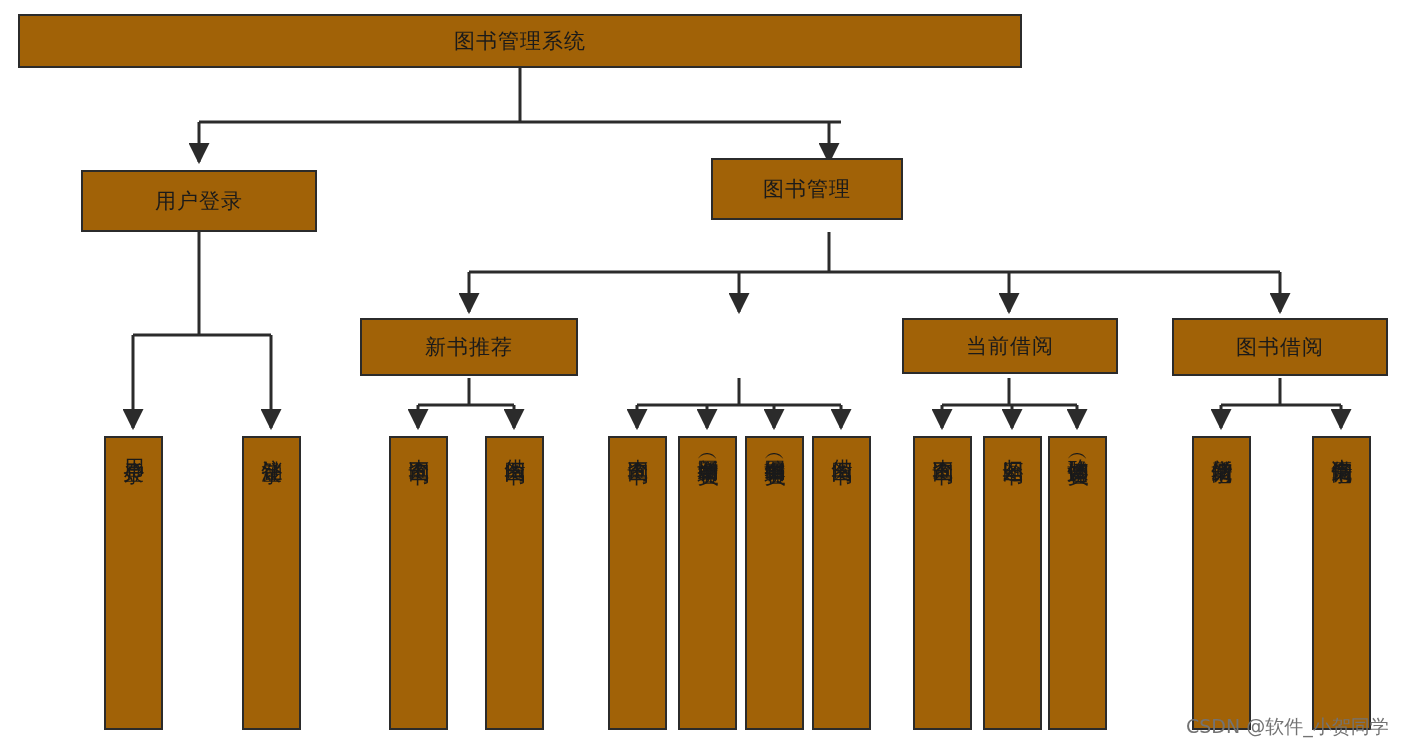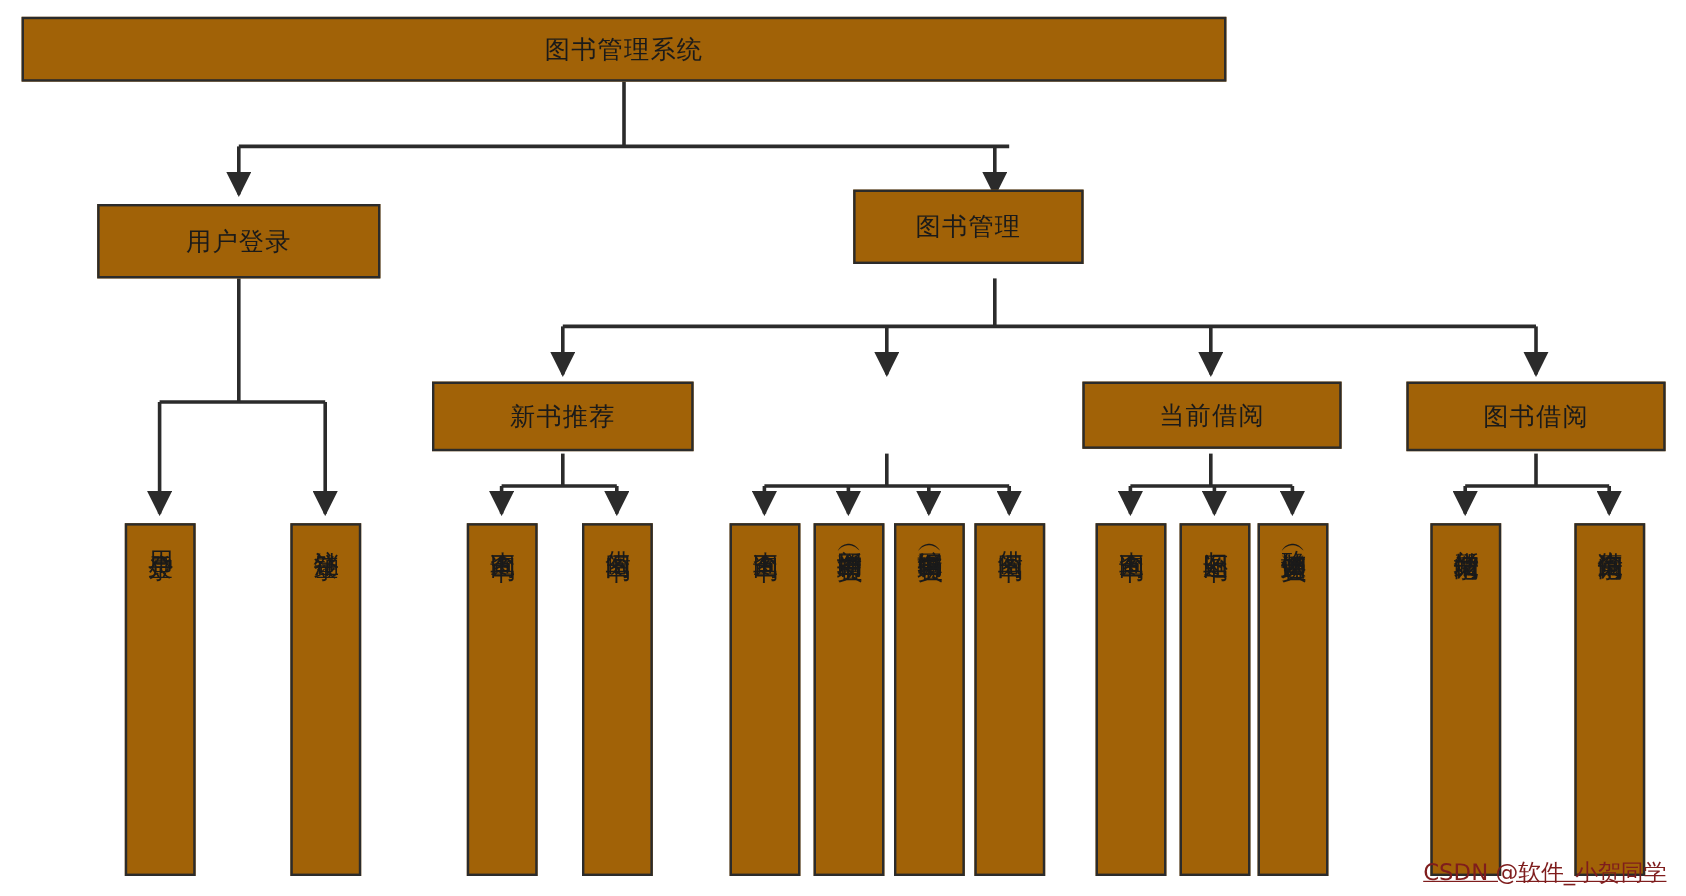--- a/index.html
+++ b/index.html
@@ -55,25 +55,24 @@
     font-size: 21px;
     line-height: 1.0;
     letter-spacing: 2px;
     white-space: nowrap;
   }
   .node.vertical.tall-text .label {
     letter-spacing: 1px;
   }
   .watermark {
     position: absolute;
-    color: #7f1d1d;
+    color: #737373;
     font-size: 19px;
     white-space: nowrap;
     font-family: "DejaVu Sans", "Liberation Sans", sans-serif;
-    text-decoration: underline;
   }
 </style>
 </head>
 <body>
 
 <div id="canvas">
 
   <svg class="edges" viewBox="0 0 1405 747">
     <defs>
       <marker id="arrow" viewBox="0 0 10 10" refX="9" refY="5" markerWidth="7" markerHeight="7" orient="auto-start-reverse">

